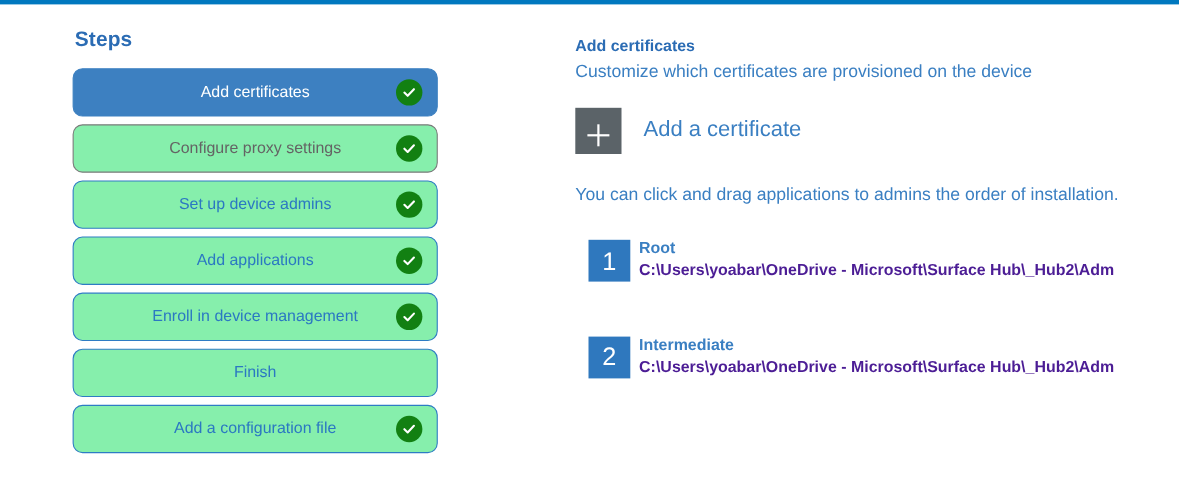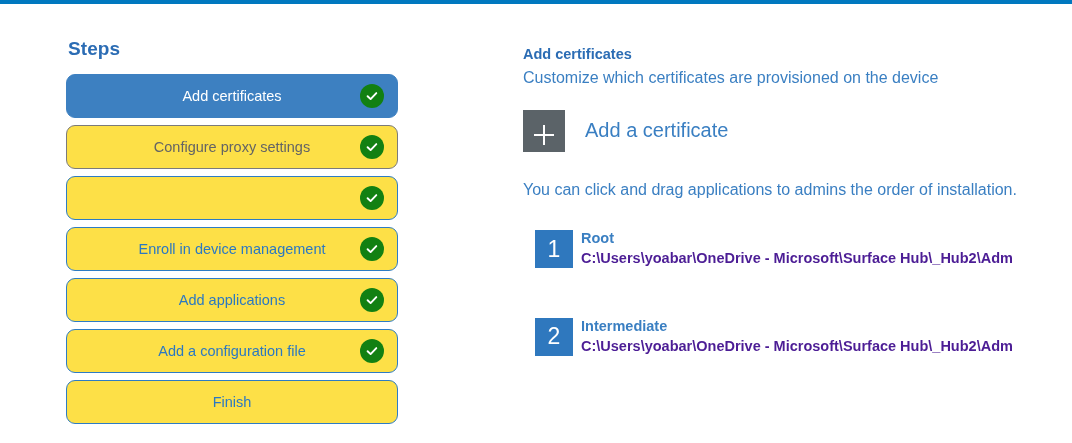--- a/index.html
+++ b/index.html
@@ -20,21 +20,21 @@
     position: absolute;
     top: 0; left: 0;
     width: 1072px;
     height: 4px;
     background: #0078bf;
   }
 
   
   .page {
     position: absolute;
-    top: 20px; left: 0;
+    top: 8px; left: 0;
     width: 1072px;
     height: 359px;
   }
 
   
   .steps-panel {
     position: absolute;
     left: 66px;
     top: 18px;
     width: 332px;
@@ -49,21 +49,21 @@
   .step-list {
     display: flex;
     flex-direction: column;
     gap: 7px;
   }
   .step-btn {
     position: relative;
     box-sizing: border-box;
     height: 44px;
     border-radius: 9px;
-    background: #fde047;
+    background: #86efac;
     border: 1px solid #2e7cc4;
     display: flex;
     align-items: center;
     justify-content: center;
     cursor: pointer;
     user-select: none;
   }
   .step-label {
     font-size: 14.5px;
     color: #2b78c2;
@@ -221,56 +221,57 @@
       <div class="step-btn muted">
         <span class="step-label">Configure proxy settings</span>
         <span class="check">
           <svg width="14" height="14" viewBox="0 0 14 14">
               <path d="M2.6 7.2 L5.6 10.1 L11.3 4.1" fill="none" stroke="#ffffff" stroke-width="1.9" stroke-linecap="round" stroke-linejoin="round"></path>
             </svg>
         </span>
       </div>
 
       <div class="step-btn">
+        <span class="step-label">Set up device admins</span>
+        <span class="check">
+          <svg width="14" height="14" viewBox="0 0 14 14">
+              <path d="M2.6 7.2 L5.6 10.1 L11.3 4.1" fill="none" stroke="#ffffff" stroke-width="1.9" stroke-linecap="round" stroke-linejoin="round"></path>
+            </svg>
+        </span>
+      </div>
+
+      <div class="step-btn">
+        <span class="step-label">Add applications</span>
         <span class="check">
           <svg width="14" height="14" viewBox="0 0 14 14">
               <path d="M2.6 7.2 L5.6 10.1 L11.3 4.1" fill="none" stroke="#ffffff" stroke-width="1.9" stroke-linecap="round" stroke-linejoin="round"></path>
             </svg>
         </span>
       </div>
 
       <div class="step-btn">
         <span class="step-label">Enroll in device management</span>
         <span class="check">
           <svg width="14" height="14" viewBox="0 0 14 14">
               <path d="M2.6 7.2 L5.6 10.1 L11.3 4.1" fill="none" stroke="#ffffff" stroke-width="1.9" stroke-linecap="round" stroke-linejoin="round"></path>
             </svg>
         </span>
       </div>
 
       <div class="step-btn">
-        <span class="step-label">Add applications</span>
-        <span class="check">
-          <svg width="14" height="14" viewBox="0 0 14 14">
-              <path d="M2.6 7.2 L5.6 10.1 L11.3 4.1" fill="none" stroke="#ffffff" stroke-width="1.9" stroke-linecap="round" stroke-linejoin="round"></path>
-            </svg>
-        </span>
+        <span class="step-label">Finish</span>
       </div>
 
       <div class="step-btn">
         <span class="step-label">Add a configuration file</span>
         <span class="check">
           <svg width="14" height="14" viewBox="0 0 14 14">
               <path d="M2.6 7.2 L5.6 10.1 L11.3 4.1" fill="none" stroke="#ffffff" stroke-width="1.9" stroke-linecap="round" stroke-linejoin="round"></path>
             </svg>
         </span>
-      </div>
-
-      <div class="step-btn">
-        <span class="step-label">Finish</span>
       </div>
 
     </div>
   </div>
 
   <div class="detail-panel">
 
     <div class="sec-head">Add certificates</div>
     <div class="sec-sub">Customize which certificates are provisioned on the device</div>
 

